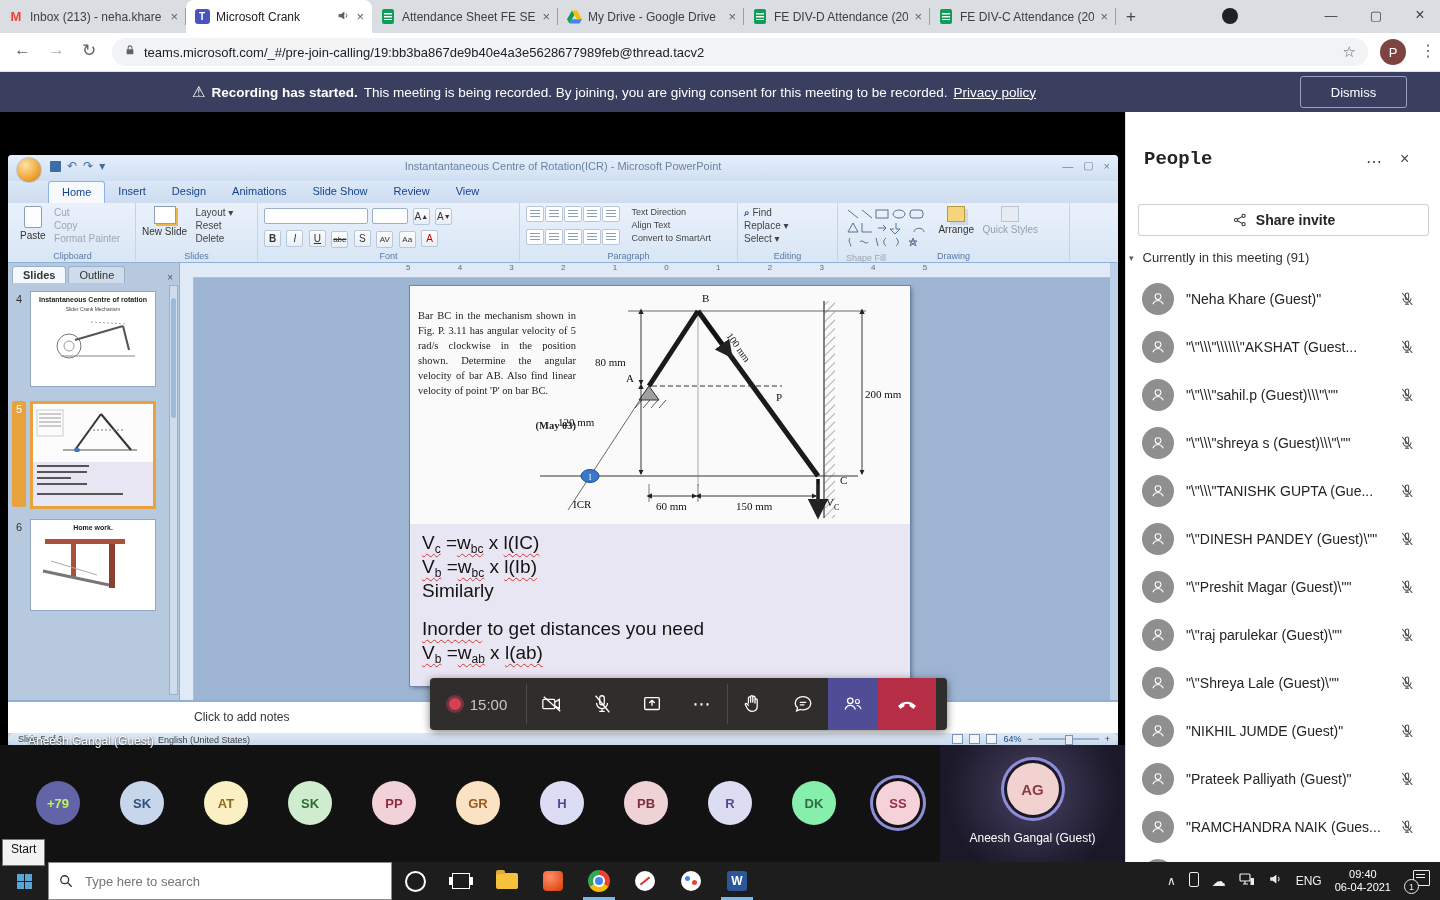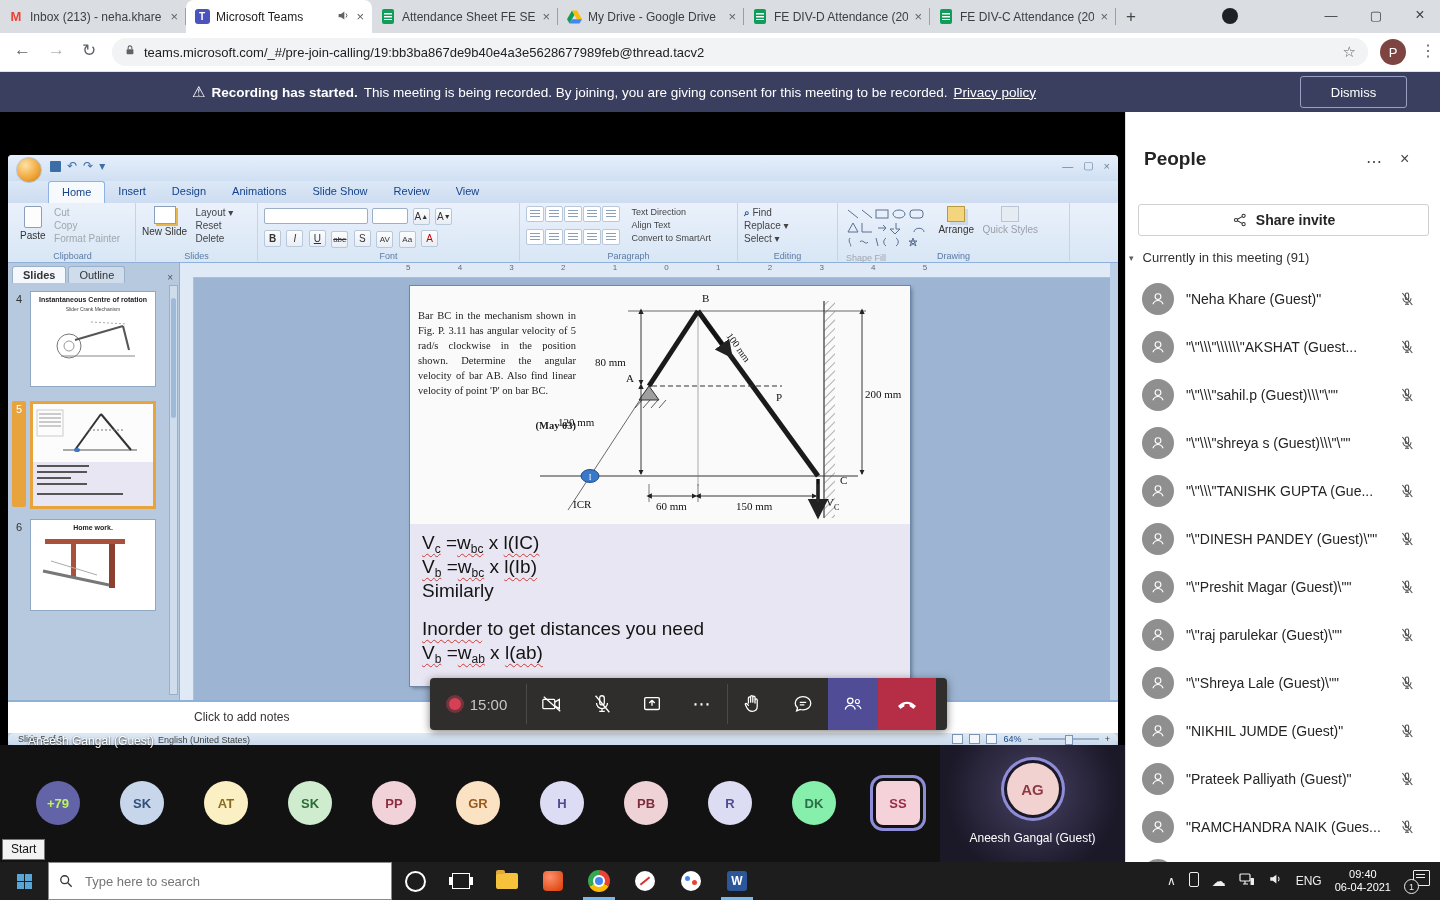--- a/index.html
+++ b/index.html
@@ -137,34 +137,34 @@
   .chip.ring{box-shadow:0 0 0 3px #121212,0 0 0 6px #8f8dd9;}
   #speaker-tile{position:absolute;left:940px;top:0;width:185px;height:117px;
     background:radial-gradient(circle at 50% 40%,#474163,#1b1828 75%);display:flex;flex-direction:column;align-items:center;}
   #speaker-av{margin-top:18px;width:52px;height:52px;border-radius:50%;display:flex;align-items:center;justify-content:center;
     font-size:15px;font-weight:bold;box-shadow:0 0 0 3px #1b1828,0 0 0 6px #8f8dd9;}
   #speaker-name{margin-top:16px;font-size:12px;color:#fff;}
   #presenter-label{position:absolute;left:28px;top:622px;font-size:12px;color:#fff;z-index:7;text-shadow:0 1px 2px #000;}
   
   #people{position:absolute;left:1125px;top:112px;width:315px;height:750px;background:#fff;border-left:1px solid #e1dfdd;
     box-sizing:border-box;overflow:hidden;}
-  #pp-title{position:absolute;left:18px;top:36px;font-size:19px;font-weight:bold;color:#252423;}
+  #pp-title{position:absolute;left:18px;top:36px;font-size:19px;font-weight:bold;color:#252423;font-family:Liberation Mono, monospace;}
   #pp-more{position:absolute;left:240px;top:40px;font-size:16px;color:#484644;}
   #pp-close{position:absolute;left:274px;top:38px;font-size:16px;color:#484644;}
   #pp-share{position:absolute;left:12px;top:92px;width:291px;height:32px;border:1px solid #d2d0ce;border-radius:3px;
     background:#fff;display:flex;align-items:center;justify-content:center;gap:8px;font-size:14px;font-weight:600;color:#252423;}
   #pp-section{position:absolute;left:3px;top:138px;display:flex;align-items:center;gap:9px;font-size:13px;color:#323130;}
   #pp-section .chev{font-size:9px;color:#605e5c;}
   #pp-list{position:absolute;left:0;top:163px;width:315px;}
   .prow{height:48px;display:flex;align-items:center;padding:0 26px 0 16px;gap:12px;}
   .pav{width:32px;height:32px;border-radius:50%;background:#8f8f8f;flex:0 0 auto;display:flex;align-items:center;justify-content:center;}
   .pname{flex:1;font-size:14px;color:#252423;white-space:nowrap;overflow:hidden;}
   .pmic{flex:0 0 auto;width:16px;height:16px;}
   
-  #tooltip-start{position:absolute;left:2px;top:839px;padding:2px 8px 3px;background:#f2f2f2;border:1px solid #767676;
+  #tooltip-start{position:absolute;left:2px;top:839px;padding:2px 8px 9px;background:#f2f2f2;border:1px solid #767676;
     font-size:12px;color:#111;z-index:30;}
   
   #taskbar{position:absolute;left:0;top:862px;width:1440px;height:38px;background:var(--c-task,#1d1d1d);z-index:20;
     display:flex;align-items:center;}
   #tb-start{width:48px;height:38px;display:flex;align-items:center;justify-content:center;}
   .winlogo{display:grid;grid-template-columns:7px 7px;grid-template-rows:7px 7px;gap:1px;}
   .winlogo i{background:#58a6d6;}
   #tb-search{width:344px;height:38px;background:#fff;border:1px solid #8a8a8a;box-sizing:border-box;display:flex;
     align-items:center;padding:0 10px;gap:10px;}
   #tb-search input{border:none;outline:none;font-size:13px;color:#444;width:260px;font-family:"Liberation Sans",sans-serif;background:transparent;}
@@ -203,21 +203,21 @@
 <div id="tabstrip">
   <div class="tab">
     <span class="fav fav-gmail">M</span>
     <span class="tlabel">Inbox (213) - neha.khare</span>
     <span class="tclose">×</span>
   </div>
   <div class="tab active">
     <span class="fav">
         <span class="fav-teams">T</span>
       </span>
-    <span class="tlabel">Microsoft Teams</span>
+    <span class="tlabel">Microsoft Crank</span>
     <span>
       <svg width="13" height="13" viewBox="0 0 16 16">
           <polygon points="2,6 5,6 9,3 9,13 5,10 2,10" fill="#5f6368"></polygon>
           <path d="M11 5.5a3.5 3.5 0 0 1 0 5" stroke="#5f6368" fill="none" stroke-width="1.2"></path>
         </svg>
     </span>
     <span class="tclose">×</span>
   </div>
   <div class="tab">
     <span class="fav">
@@ -288,20 +288,21 @@
 
   <div id="ppt">
     <div id="ppt-title">
       <span id="orb"></span>
       <span id="qat">
         <span class="qat-save"></span>
         <span>↶</span>
         <span>↷</span>
         <span>▾</span>
       </span>
+      <span class="title">Instantantaneous Centre of Rotation(ICR) - Microsoft PowerPoint</span>
       <span id="ppt-ctl">
         <span>—</span>
         <span>▢</span>
         <span>×</span>
       </span>
     </div>
 
     <div id="ribbon-tabs">
       <span class="rtab active">Home</span>
       <span class="rtab">Insert</span>
@@ -654,21 +655,21 @@
       <div class="chip" style="background: rgb(98, 100, 167); color: #bef264;">+79</div>
       <div class="chip" style="background: rgb(200, 214, 235); color: rgb(50, 81, 122);">SK</div>
       <div class="chip" style="background: rgb(250, 240, 196); color: rgb(138, 109, 32);">AT</div>
       <div class="chip" style="background: rgb(207, 236, 207); color: rgb(45, 107, 53);">SK</div>
       <div class="chip" style="background: rgb(242, 210, 217); color: rgb(140, 45, 64);">PP</div>
       <div class="chip" style="background: rgb(251, 226, 195); color: rgb(153, 90, 30);">GR</div>
       <div class="chip" style="background: rgb(220, 220, 244); color: rgb(76, 76, 142);">H</div>
       <div class="chip" style="background: rgb(239, 210, 214); color: rgb(126, 44, 59);">PB</div>
       <div class="chip" style="background: rgb(220, 220, 242); color: rgb(85, 74, 144);">R</div>
       <div class="chip" style="background: #86efac; color: rgb(45, 110, 70);">DK</div>
-      <div class="chip ring" style="background: rgb(245, 210, 217); color: rgb(154, 44, 70); border-radius: 7px;">SS</div>
+      <div class="chip ring" style="background: rgb(245, 210, 217); color: rgb(154, 44, 70);">SS</div>
     </div>
     <div id="speaker-tile">
       <div id="speaker-av" style="background: rgb(242, 210, 208); color: rgb(140, 58, 68);">AG</div>
       <div id="speaker-name">Aneesh Gangal (Guest)</div>
     </div>
   </div>
 </div>
 
 <div id="people">
   <div id="pp-title">People</div>

